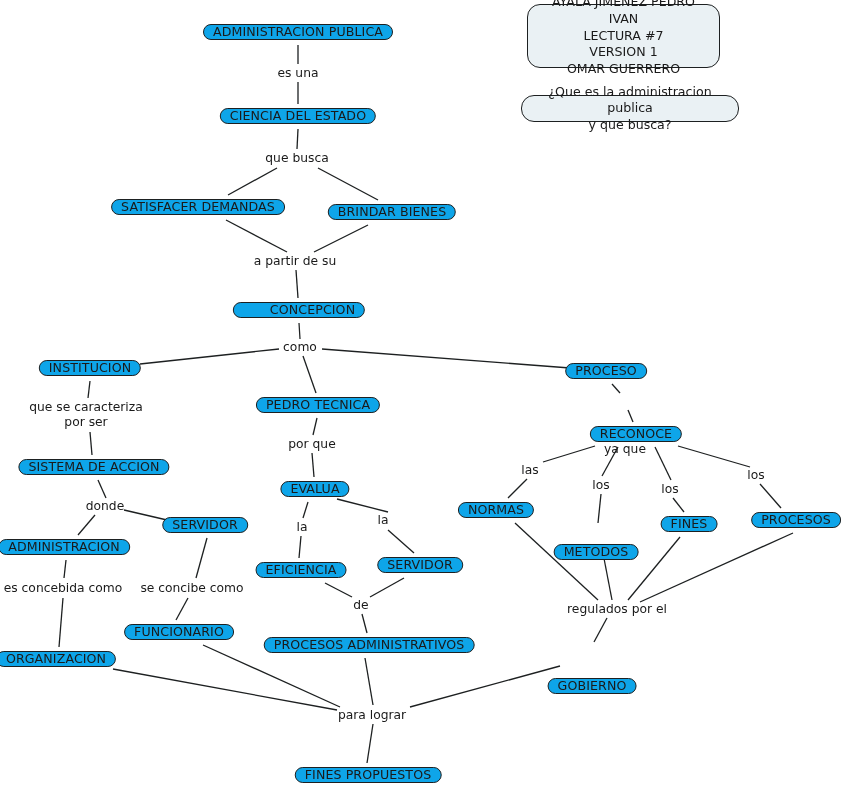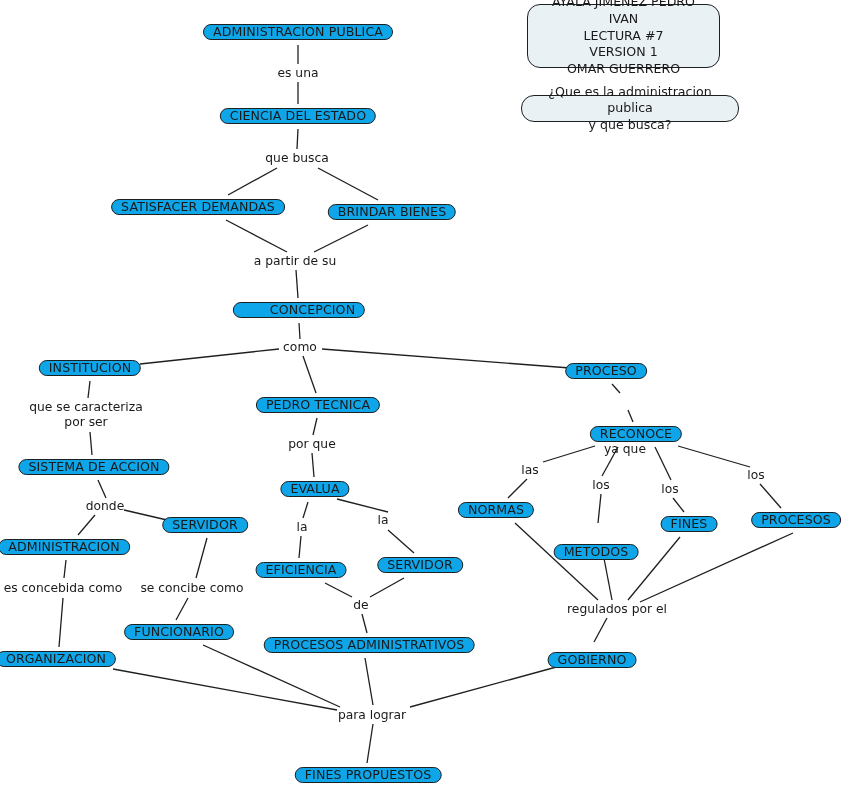--- a/index.html
+++ b/index.html
@@ -165,21 +165,21 @@
       <div class="node" style="left: 596px; top: 535px; margin-top: 17px;">METODOS</div>
       <div class="node" style="left: 689px; top: 524px;">FINES</div>
       <div class="node" style="left: 796px; top: 520px;">PROCESOS</div>
       <div class="node" style="left: 205px; top: 525px;">SERVIDOR</div>
       <div class="node" style="left: 64px; top: 547px;">ADMINISTRACION</div>
       <div class="node" style="left: 301px; top: 570px;">EFICIENCIA</div>
       <div class="node" style="left: 420px; top: 565px;">SERVIDOR</div>
       <div class="node" style="left: 167px; top: 632px; margin-left: 12px;">FUNCIONARIO</div>
       <div class="node" style="left: 56px; top: 659px;">ORGANIZACION</div>
       <div class="node" style="left: 369px; top: 645px;">PROCESOS ADMINISTRATIVOS</div>
-      <div class="node" style="left: 592px; top: 660px;">GOBIERNO</div>
+      <div class="node" style="left: 592px; top: 686px;">GOBIERNO</div>
       <div class="node" style="left: 368px; top: 775px;">FINES PROPUESTOS</div>
     </div>
 
   <div class="infobox" id="author-box" style="left:527px; top:4px; width:193px; height:64px;">AYALA JIMENEZ PEDRO IVAN
 LECTURA #7
 VERSION 1
 OMAR GUERRERO</div>
 
   <div class="infobox" id="question-box" style="left:521px; top:95px; width:218px; height:27px;">¿Que es la administracion publica
 y que busca?</div>

